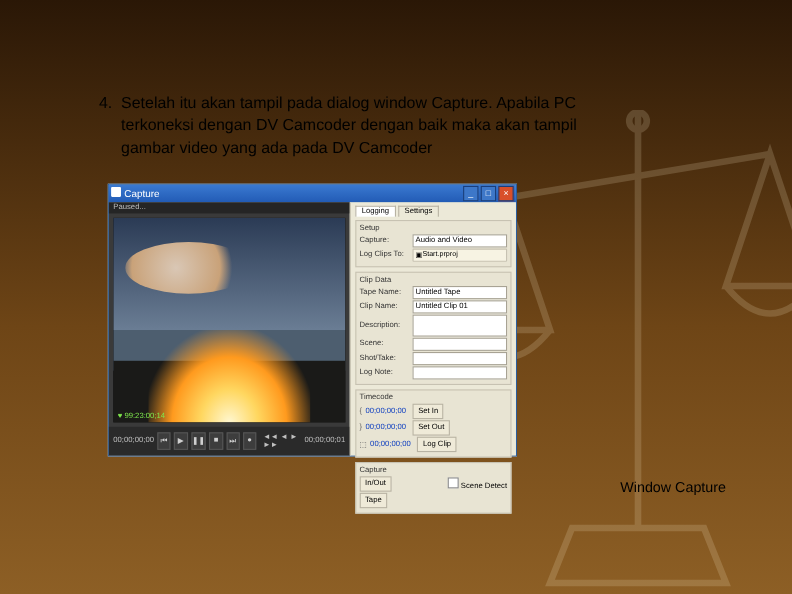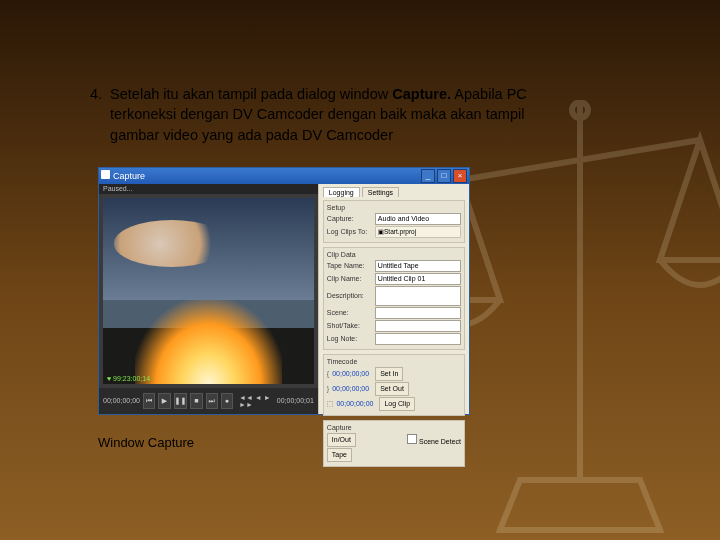--- a/index.html
+++ b/index.html
@@ -5,21 +5,21 @@
   html,body{margin:0;padding:0;width:720px;height:540px;overflow:hidden;font-family:Arial,sans-serif}
   .slide{width:720px;height:540px;background:linear-gradient(180deg,#2a1706 0%,#6e4516 55%,#8d5f25 100%);position:relative}
   
   .scales{position:absolute;right:-40px;top:100px;opacity:.18}
   .scales svg{width:360px;height:460px}
   .scales path,.scales line,.scales circle{stroke:#f5e7c6;fill:none;stroke-width:6}
   .body{position:absolute;left:90px;top:84px;right:60px}
   .item{display:flex;align-items:flex-start;gap:8px;color:#000;font-size:14.5px;line-height:1.4}
   .num{flex:none}
   .txt{max-width:430px}
-  .txt b{font-weight:bold}
+  .txt b{font-weight:normal}
   .figure{margin:22px 0 0 8px}
   .winxp{width:370px;border:1px solid #2a5d9e;background:#ece9d8;font-size:8px;color:#000}
   .titlebar{height:16px;background:linear-gradient(#3a79d0,#225bb5);display:flex;align-items:center;justify-content:space-between;padding:0 2px;color:#fff;font-size:9px}
   .titlebar .icon{display:inline-block;width:9px;height:9px;background:#fff;border-radius:1px;margin-right:3px}
   .winbtns{display:flex;gap:2px}
   .winbtns span{width:12px;height:12px;background:#3d77c8;border:1px solid #1a3e7a;display:flex;align-items:center;justify-content:center;color:#fff;font-size:8px;line-height:1}
   .winbtns .close{background:#d94f2a}
   .wincontent{display:flex;height:230px}
   .preview{flex:1;background:#3a3a3a;display:flex;flex-direction:column}
   .pvbar{height:10px;background:#252525;color:#bdbdbd;font-size:7px;padding:0 4px;display:flex;align-items:center}
@@ -41,21 +41,21 @@
   .sectitle{font-size:7px;color:#333;margin-bottom:2px}
   .row{display:flex;align-items:center;gap:3px;margin:1px 0}
   .lbl{width:45px;color:#333}
   .inp{flex:1;height:10px;background:#fff;border:1px solid #a8a394;padding:0 2px;display:flex;align-items:center;overflow:hidden}
   .pill{flex:1;height:10px;background:#f7f3e3;border:1px solid #c7c2b2;border-radius:1px;display:flex;align-items:center;padding:0 2px;font-size:6.5px}
   .btn{height:12px;padding:0 4px;background:#efead8;border:1px solid #b8b3a3;font-size:7px;display:flex;align-items:center}
   .tcrow{display:flex;align-items:center;gap:3px;font-size:7px;margin:1px 0}
   .tcrow .brace{color:#666}
   .tcv{color:#1040c0}
   .chk{width:8px;height:8px;border:1px solid #888;background:#fff;display:inline-block;margin-right:2px}
-  .caption{text-align:left;margin-top:20px;font-size:13px;color:#000}
+  .caption{text-align:right;margin-top:20px;font-size:13px;color:#000}
 </style>
 </head>
 <body>
 
 <div class="slide">
   <div class="scales">
     <svg viewBox="0 0 360 460">
       <line x1="180" y1="0" x2="180" y2="380"></line>
       <circle cx="180" cy="10" r="8"></circle>
       <line x1="60" y1="80" x2="300" y2="40"></line>

